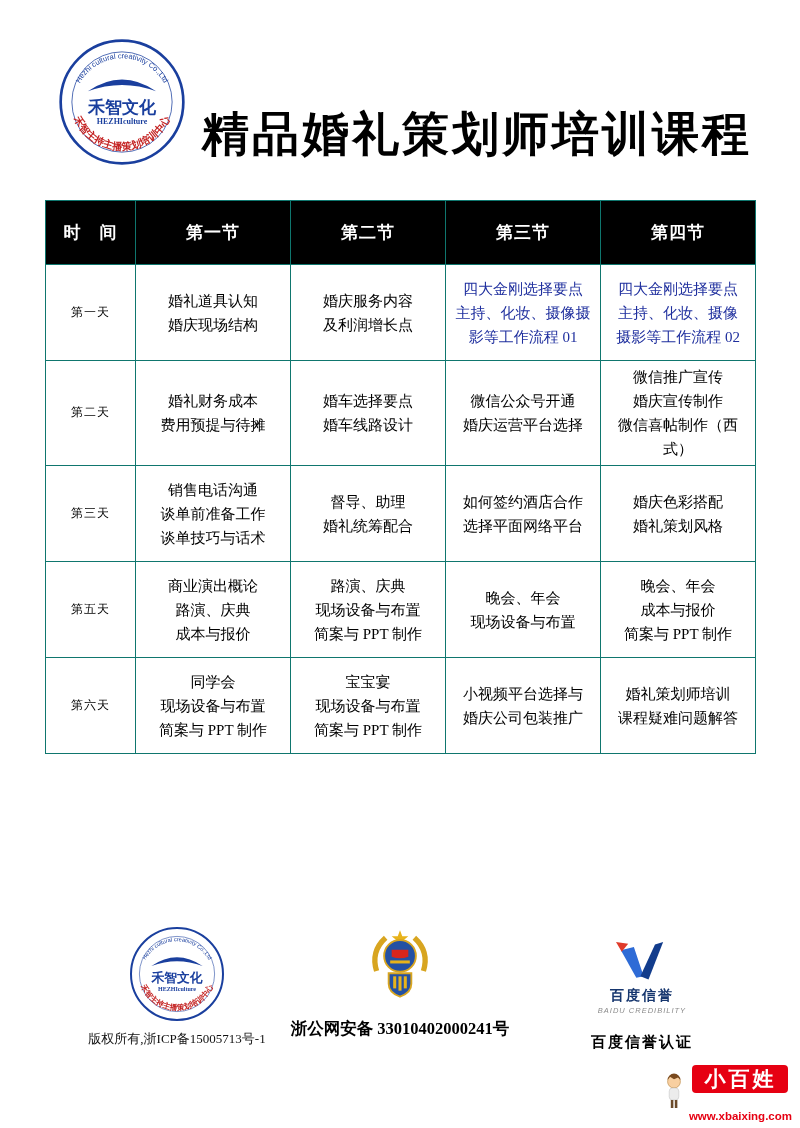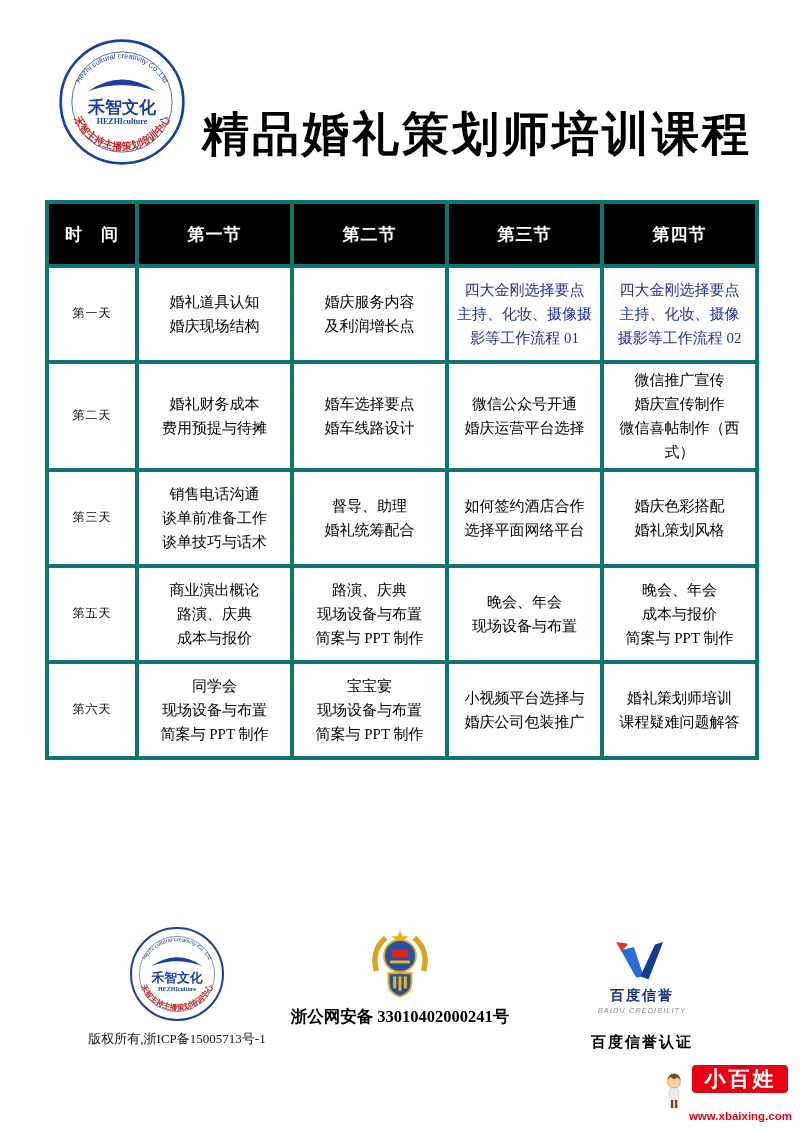--- a/index.html
+++ b/index.html
@@ -19,40 +19,40 @@
     font-size:47px; letter-spacing:3px; color:#000; text-align:center;
     white-space:nowrap;
   }
 
   
   table.schedule {
     position:absolute; top:200px; left:45px; width:710px;
     border-collapse:collapse; table-layout:fixed;
   }
   .schedule th, .schedule td {
-    border:4px solid #0f766e; text-align:center; vertical-align:middle;
+    border:1px solid #0f766e; text-align:center; vertical-align:middle;
     white-space:pre-line; padding:4px 6px;
   }
   .schedule th {
     background:var(--header_bg,#000); color:var(--header_text,#fff);
     height:64px; font-size:17px; font-weight:bold; letter-spacing:1px;
   }
   .schedule td { height:96px; font-size:15px; line-height:1.6; }
   .schedule td.time { font-size:12px; letter-spacing:1px; }
   .schedule td.accent { color:var(--accent_blue,#1f2f9e); }
 
   
   .footer { position:absolute; top:926px; left:0; width:100%; height:130px; }
   .f-col { position:absolute; text-align:center; }
   .f-left { left:62px; width:230px; }
   .logo-small { width:96px; height:96px; display:block; margin:0 auto; }
   .copyright { margin-top:8px; font-size:13px; color:#111; }
   .f-center { left:50%; transform:translateX(-50%); width:280px; }
   .police-badge { display:block; margin:4px auto 0; }
-  .police-text { font-size:16.5px; font-weight:bold; color:#000; }
+  .police-text { margin-top:12px; font-size:16.5px; font-weight:bold; color:#000; }
   .f-right { right:58px; width:200px; }
   .baidu-logo { display:block; margin:16px auto 0; }
   .baidu-cn { margin-top:6px; font-size:14px; font-weight:bold; color:#16366e; letter-spacing:2px; }
   .baidu-en { margin-top:1px; font-size:7.5px; color:#8a8a8a; letter-spacing:1px; font-family:"Liberation Sans", sans-serif;font-style:italic; }
   .baidu-cert { margin-top:18px; font-size:15px; font-weight:bold; color:#000; letter-spacing:2px; }
 
   
   .watermark { position:absolute; right:8px; bottom:6px; display:flex; align-items:center; }
   .wm-figure { margin-right:3px; margin-bottom:2px; }
   .wm-text { display:flex; flex-direction:column; align-items:center;justify-content:center; }

